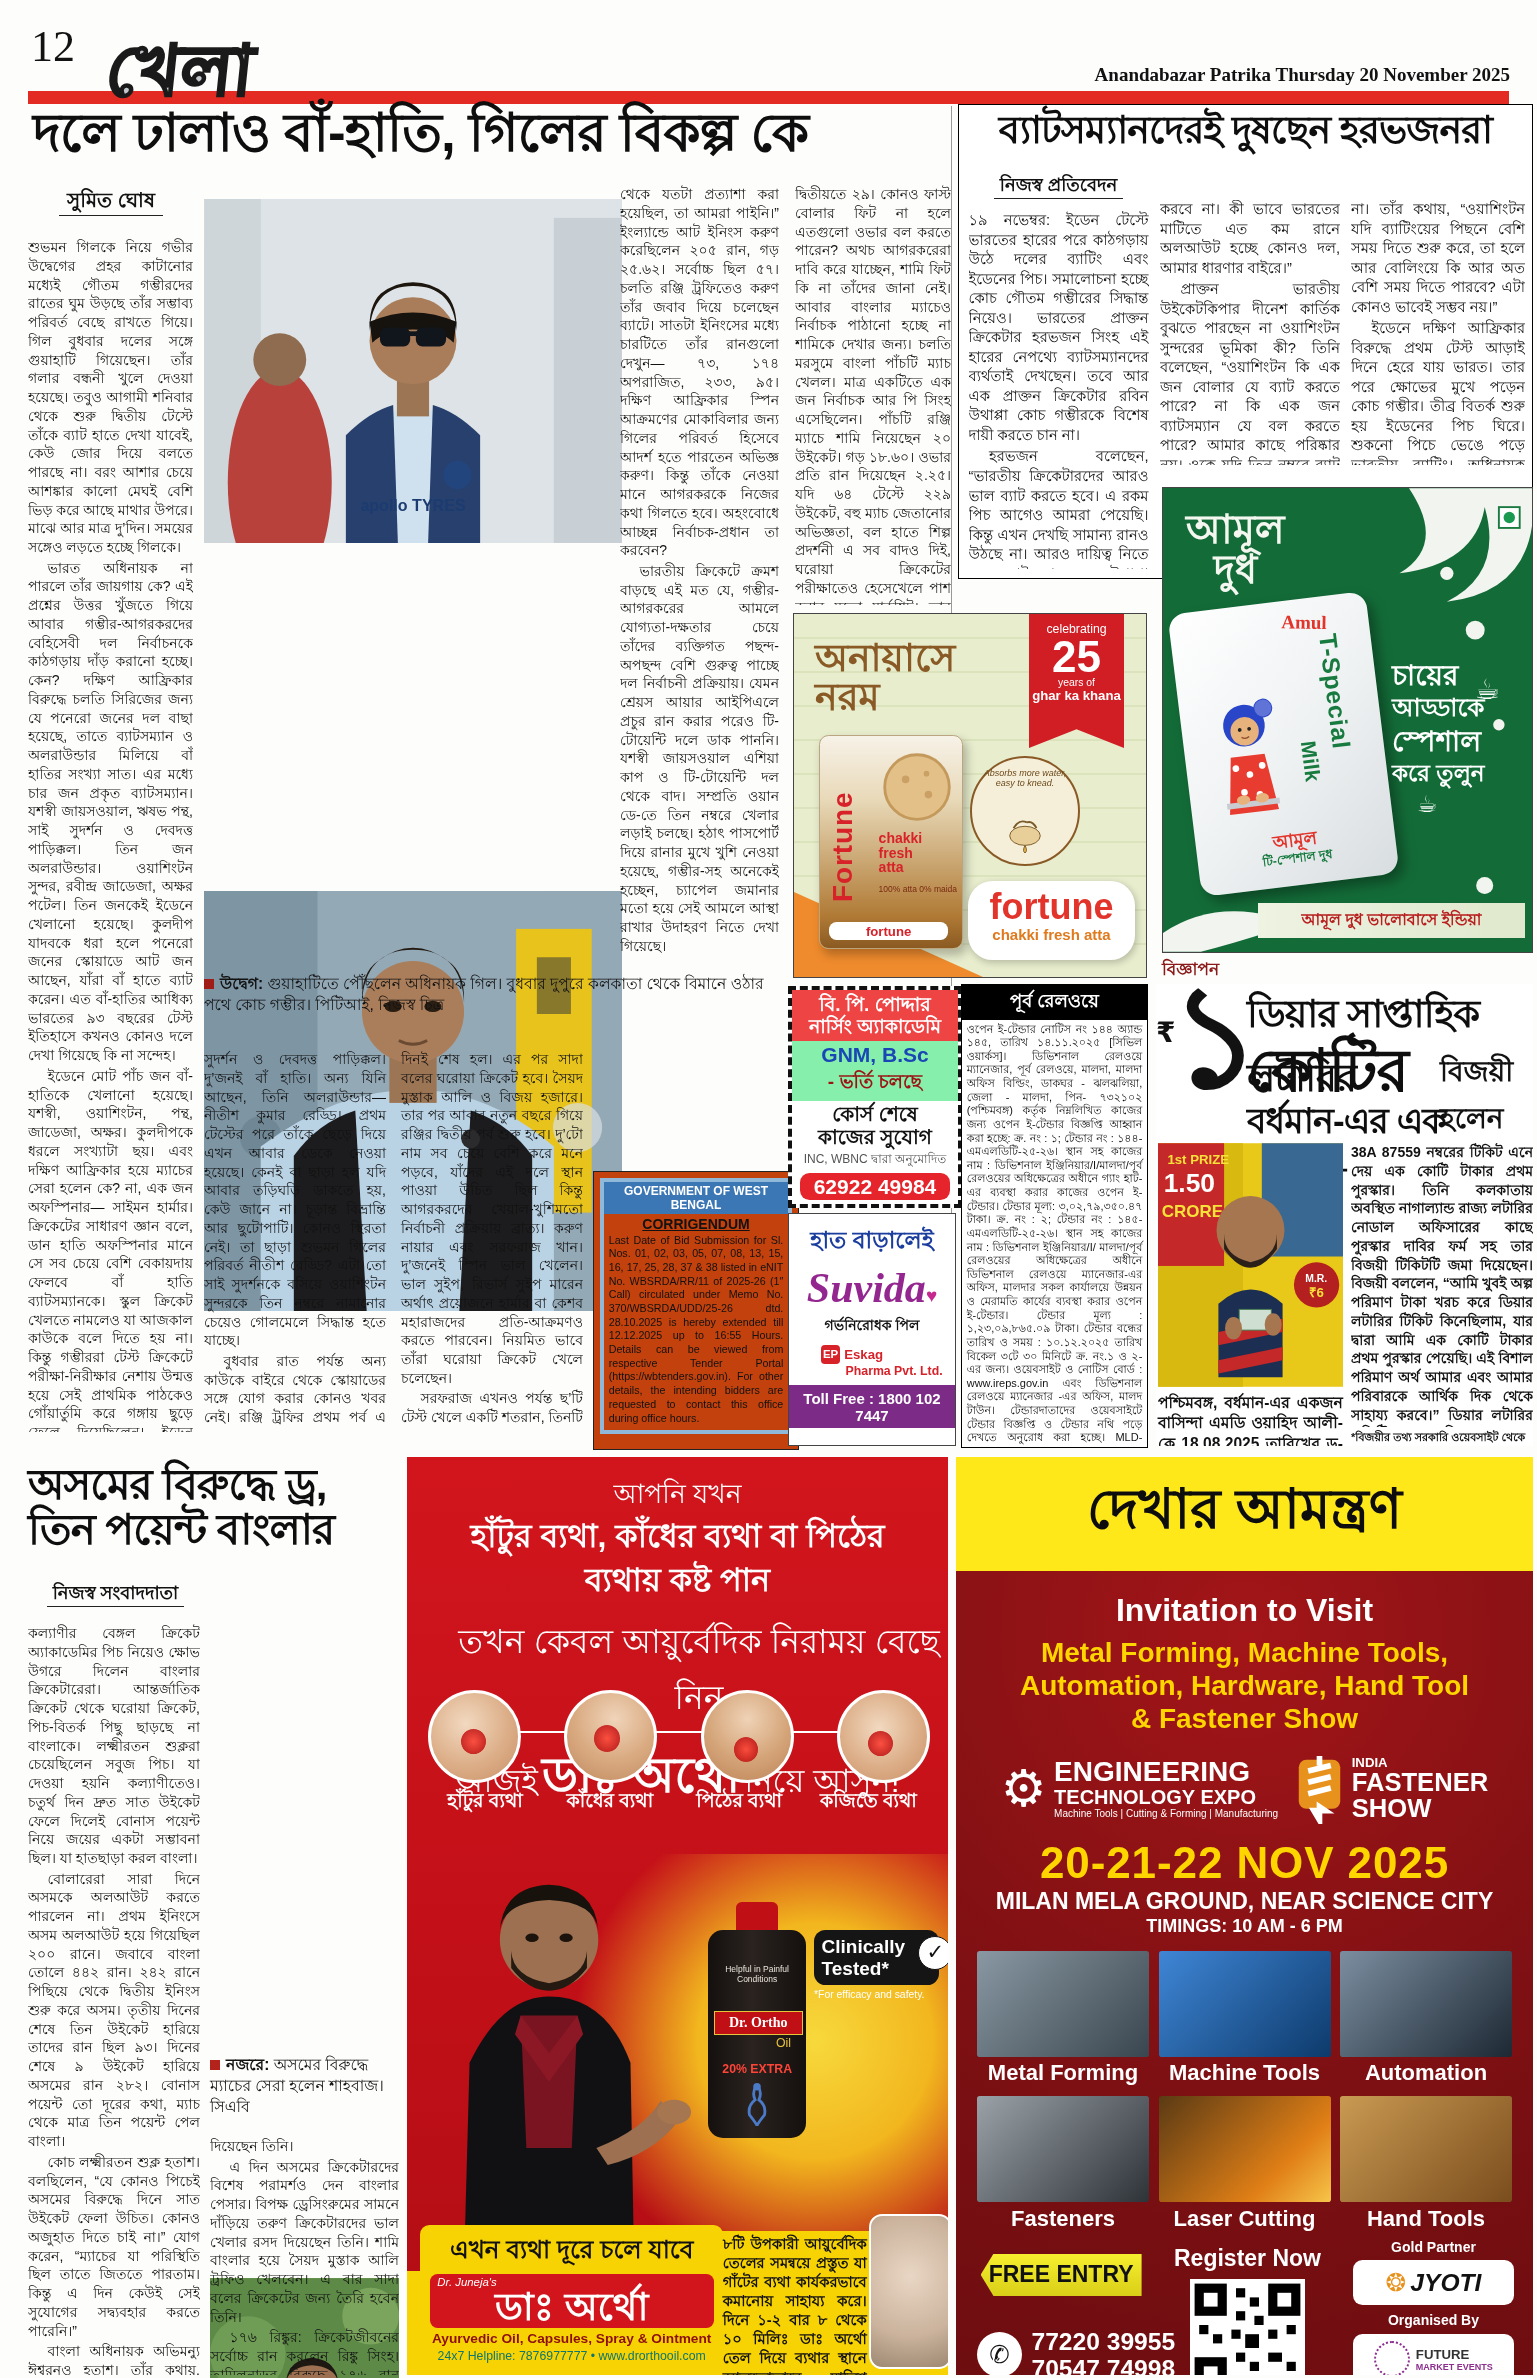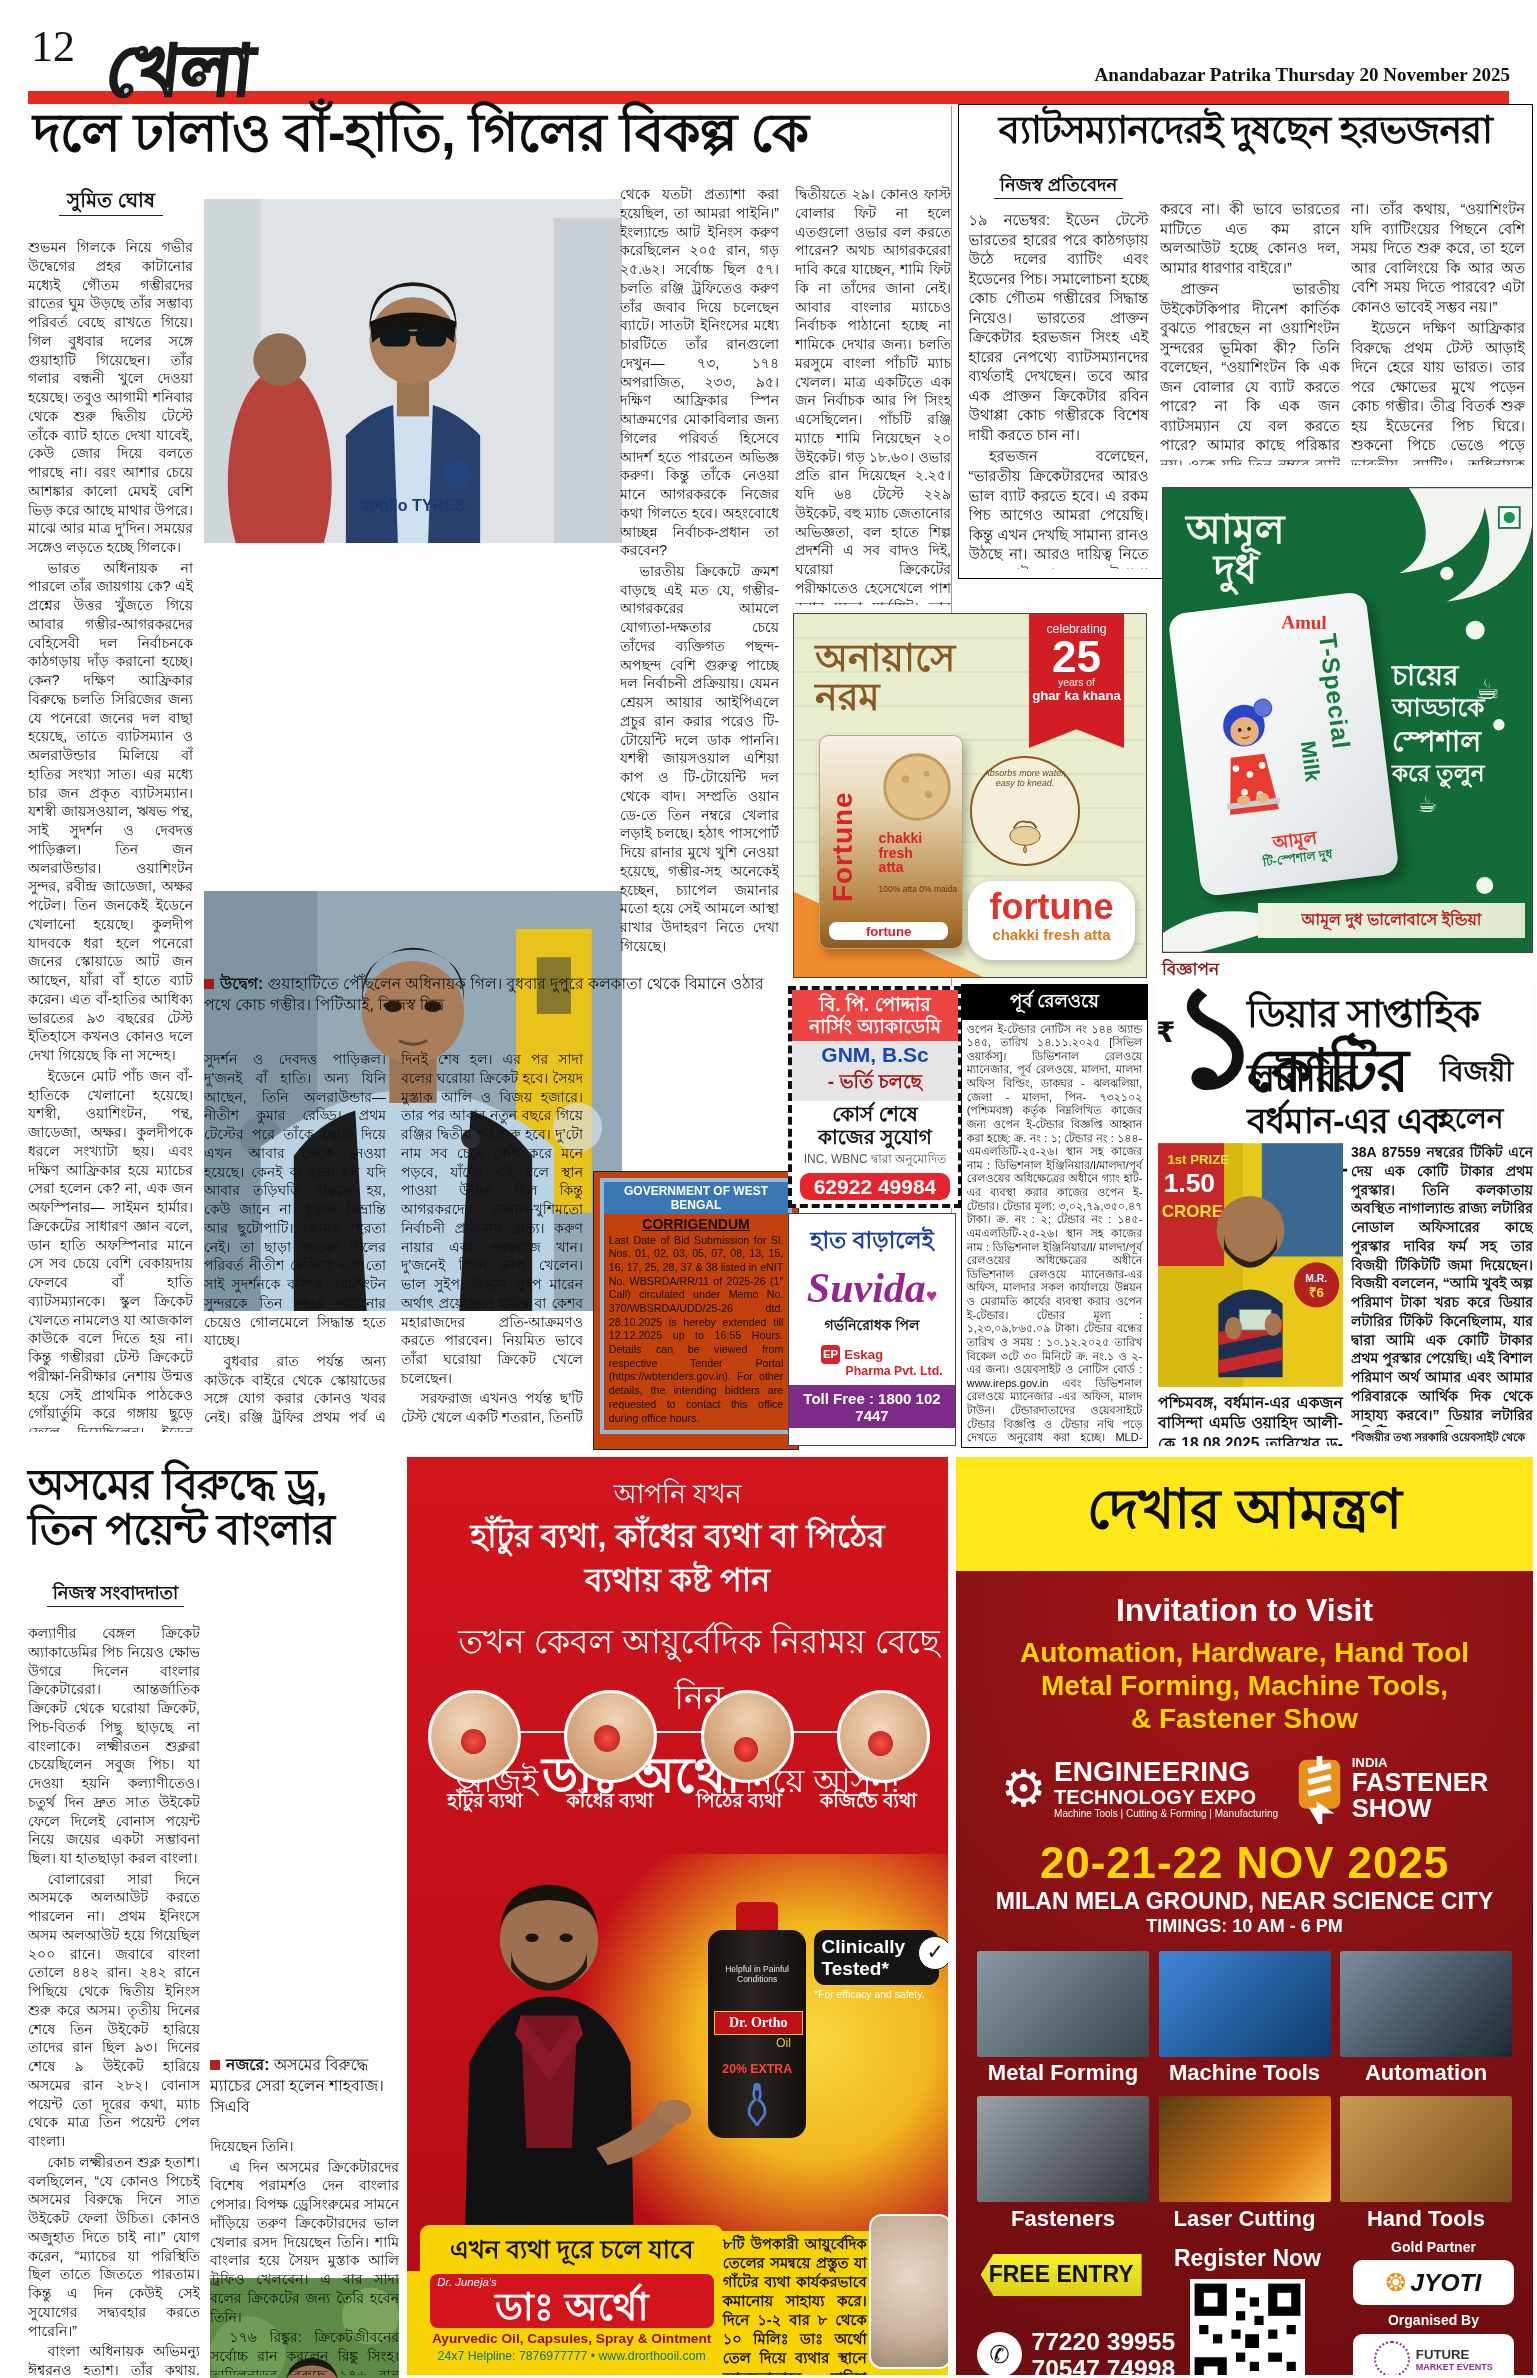--- a/index.html
+++ b/index.html
@@ -245,21 +245,21 @@
       <div class="b" style="font-size:36px;color:#e2342b;line-height:1.1;margin-top:5.7px;">fortune</div>
       <div class="b" style="font-size:15px;color:#e07a1e;">chakki fresh atta</div>
     </div>
   </div>
 
   <div class="abs" style="left:788px;top:986px;width:166px;height:214px;border:4.7px dashed #111;background:#fff;overflow:hidden;">
     <div class="c b w" style="background:#ef4444;font-size:19px;line-height:1.15;padding:3.8px 1.9px;">
       <div>বি. পি. পোদ্দার</div>
       <div>নার্সিং অ্যাকাডেমি</div>
     </div>
-    <div class="c" style="background:#e5e5e5;padding:1.9px 0;text-align:center;">
+    <div class="c" style="background:#86efac;padding:1.9px 0;text-align:center;">
       <div class="b" style="font-size:21px;color:#1947b5;">GNM, B.Sc</div>
       <div class="b" style="font-size:19px;color:#9b1313;">- ভর্তি চলছে</div>
     </div>
     <div class="c b" style="font-size:20px;line-height:1.15;margin-top:1.9px;">
       <div>কোর্স শেষে</div>
       <div>কাজের সুযোগ</div>
     </div>
     <div class="c" style="font-size:12px;color:#555;margin-top:0.9px;">INC, WBNC দ্বারা অনুমোদিত</div>
     <div class="c w b" style="background:#e5252b;border-radius:9.5px;margin:2.8px 7.6px;font-size:21px;padding:1.9px 0;">62922 49984</div>
   </div>
@@ -449,22 +449,22 @@
     </div>
     <div class="abs b just" style="left:312px;top:774px;width:144px;font-size:14.7px;line-height:1.3;color:#111;background:#f8d303;padding:3.8px;">৮টি উপকারী আয়ুর্বেদিক তেলের সমন্বয়ে প্রস্তুত যা গাঁটের ব্যথা কার্যকরভাবে কমানোয় সাহায্য করে। দিনে ১-২ বার ৮ থেকে ১০ মিলিঃ ডাঃ অর্থো তেল দিয়ে ব্যথার স্থানে আলতোভাবে মালিশ করুন।</div>
     <div class="abs" style="left:462px;top:757px;width:79px;height:151px;border-radius:13.2px;background:radial-gradient(circle at 50% 40%,#e9d6c4 0%,#cbb39d 60%,#9d8872 100%);border:2.8px solid #fff;"></div>
   </div>
 
   <div class="abs" style="left:956px;top:1457px;width:577px;height:918px;overflow:hidden;">
     <div class="c b" style="background:#ffe81a;font-size:55px;padding:9.5px 0 13.2px;color:#0d0d0d;">দেখার আমন্ত্রণ</div>
     <div style="background:radial-gradient(circle at 50% 8%,#a31518 0%,#7e1013 55%,#6d0d10 100%);height:816px;position:relative;">
       <div class="c w b" style="padding-top:21px;font-size:32px;">Invitation to Visit</div>
       <div class="c b" style="color:#ffd500;font-size:28px;line-height:1.18;margin-top:7.6px;">
+        <div>Metal Forming, Machine Tools,</div>
         <div>Automation, Hardware, Hand Tool</div>
-        <div>Metal Forming, Machine Tools,</div>
         <div>&amp; Fastener Show</div>
       </div>
 
       <div style="display:flex;justify-content:center;gap:17px;margin-top:17px;align-items:center;">
         <div style="display:flex;align-items:center;gap:7.6px;">
           <span style="font-size:51px;color:#fff;">⚙</span>
           <span>
             <span class="w b" style="font-size:28px;display:block;line-height:1.0;">ENGINEERING</span>
             <span class="w b" style="font-size:20px;display:block;line-height:1.1;">TECHNOLOGY EXPO</span>
             <span class="w" style="font-size:10px;display:block;">Machine Tools | Cutting &amp; Forming | Manufacturing</span>

